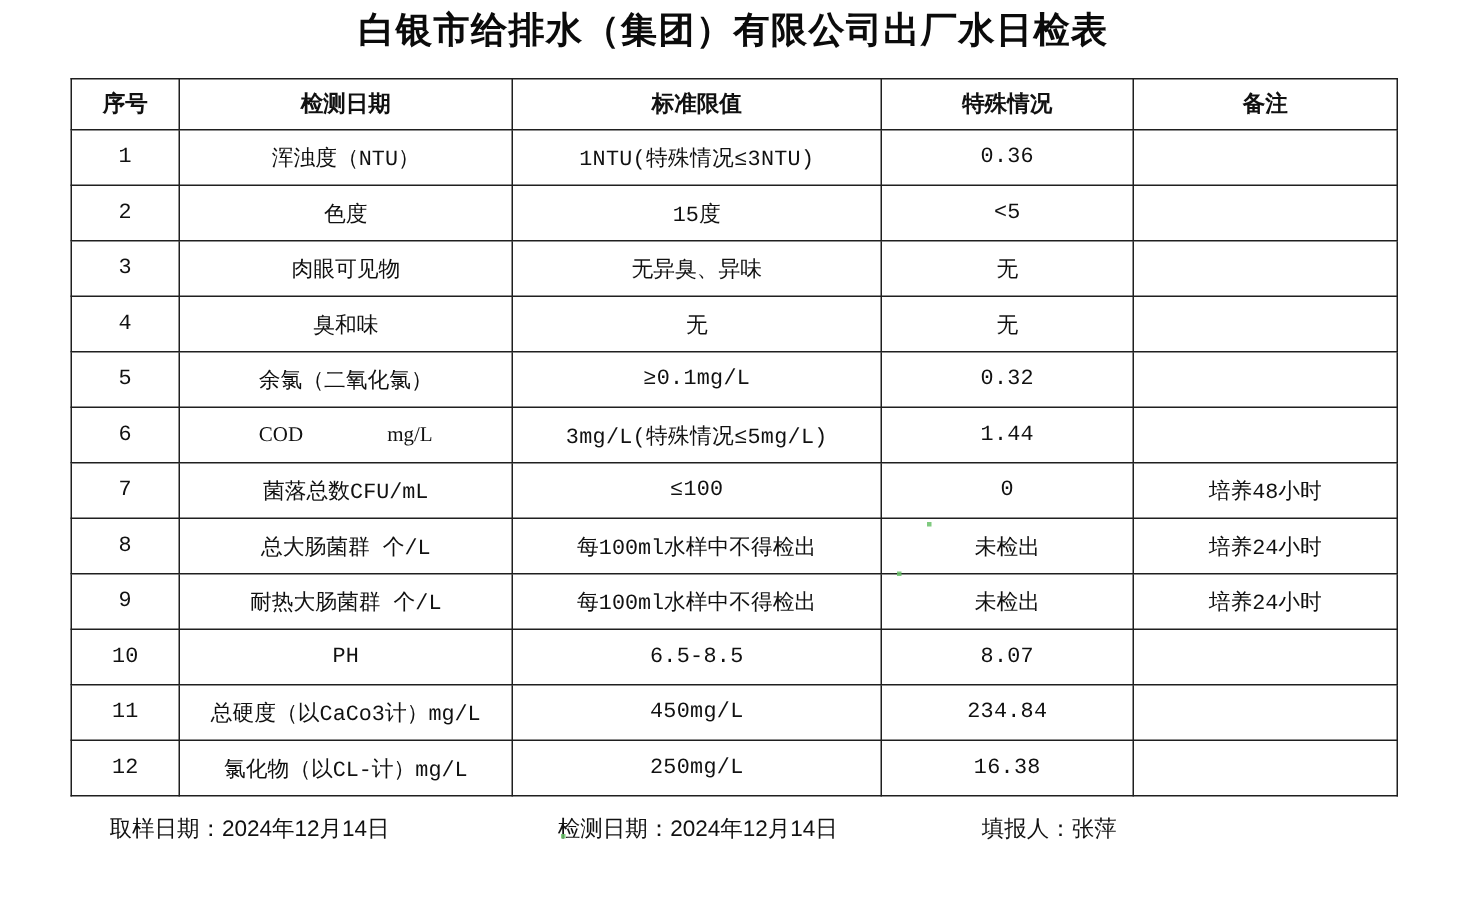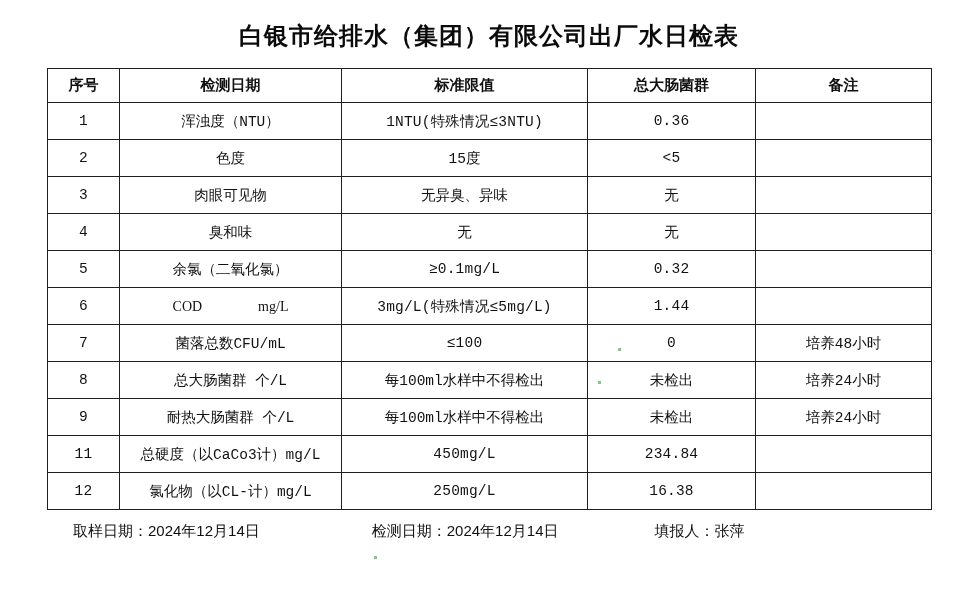--- a/index.html
+++ b/index.html
@@ -18,21 +18,21 @@
     position: relative;
     width: 978px;
     height: 611px;
     box-sizing: border-box;
   }
   .doc-title {
     text-align: center;
     font-size: 24px;
     font-weight: bold;
     letter-spacing: 1px;
-    padding-top: 20px;
+    padding-top: 4px;
     padding-bottom: 16px;
     color: #0b0b0b;
   }
   .table-wrap {
     margin: 0 auto;
     width: 884px;
   }
   table.report {
     border-collapse: collapse;
     width: 100%;
@@ -114,21 +114,21 @@
         <col class="c-item">
         <col class="c-limit">
         <col class="c-result">
         <col class="c-remark">
       </colgroup>
       <thead>
         <tr>
           <th>序号</th>
           <th>检测日期</th>
           <th>标准限值</th>
-          <th>总大肠菌群</th>
+          <th>特殊情况</th>
           <th>备注</th>
         </tr>
       </thead>
       <tbody>
         <tr>
           <td class="mono">1</td>
           <td class="mixed">浑浊度（NTU）</td>
           <td class="mono">1NTU(特殊情况≤3NTU)</td>
           <td class="mono">0.36</td>
           <td class="mixed"></td>
@@ -183,20 +183,27 @@
           <td class="mixed">每100ml水样中不得检出</td>
           <td class="mixed">未检出</td>
           <td class="mixed">培养24小时</td>
         </tr>
         <tr>
           <td class="mono">9</td>
           <td class="mixed">耐热大肠菌群 个/L</td>
           <td class="mixed">每100ml水样中不得检出</td>
           <td class="mixed">未检出</td>
           <td class="mixed">培养24小时</td>
+        </tr>
+        <tr>
+          <td class="mono">10</td>
+          <td class="mono">PH</td>
+          <td class="mono">6.5-8.5</td>
+          <td class="mono">8.07</td>
+          <td class="mixed"></td>
         </tr>
         <tr>
           <td class="mono">11</td>
           <td class="mixed">总硬度（以CaCo3计）mg/L</td>
           <td class="mono">450mg/L</td>
           <td class="mono">234.84</td>
           <td class="mixed"></td>
         </tr>
         <tr>
           <td class="mono">12</td>

